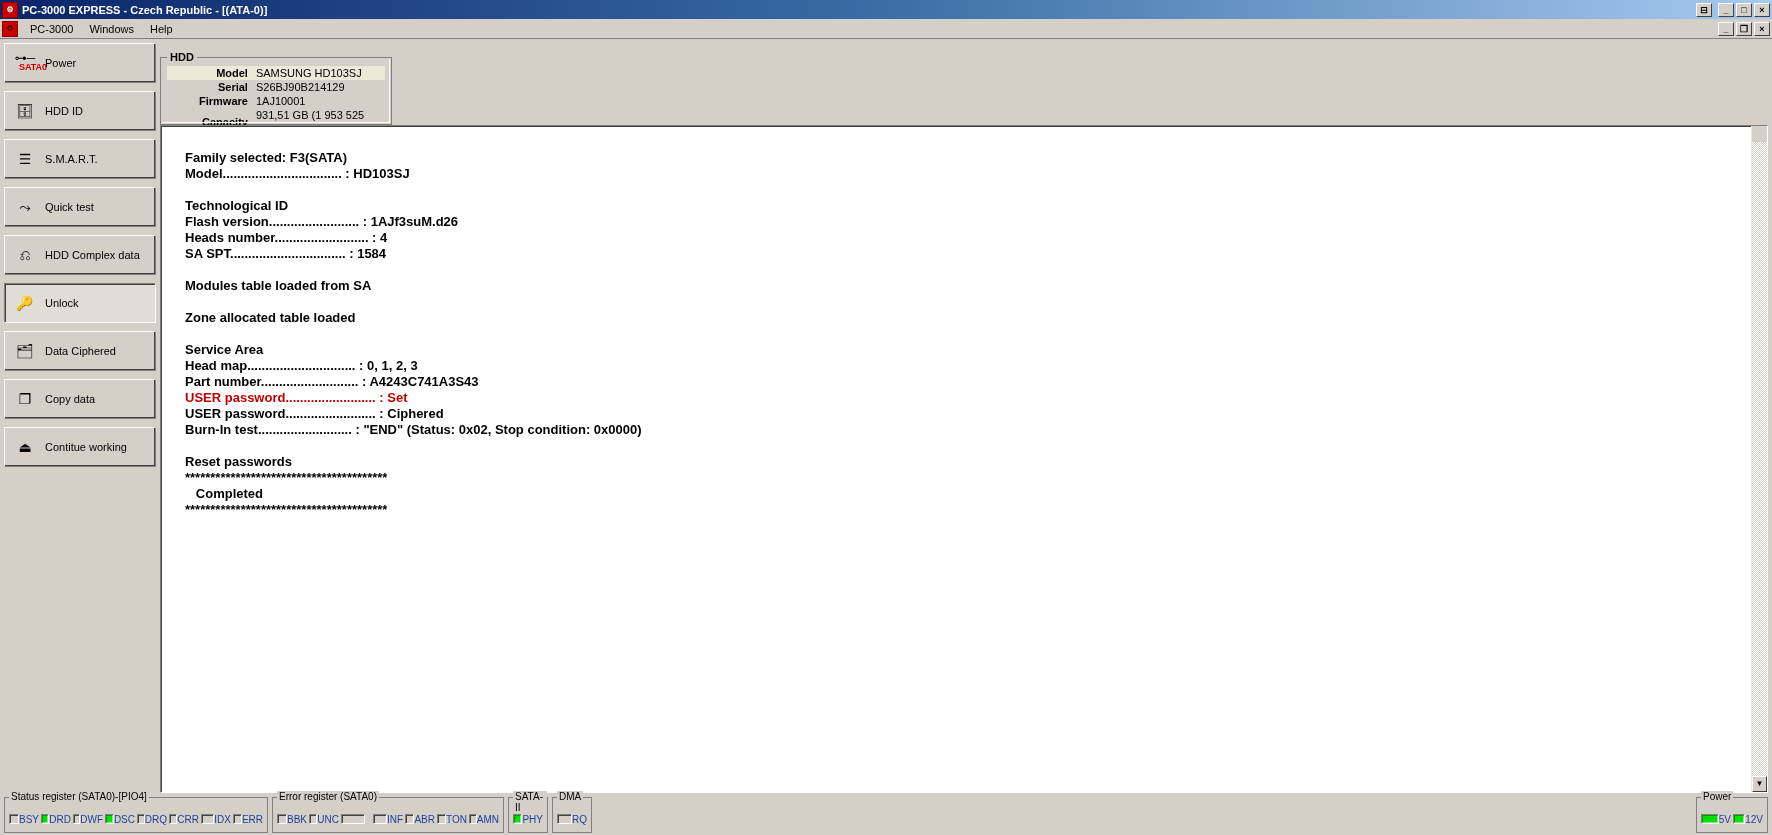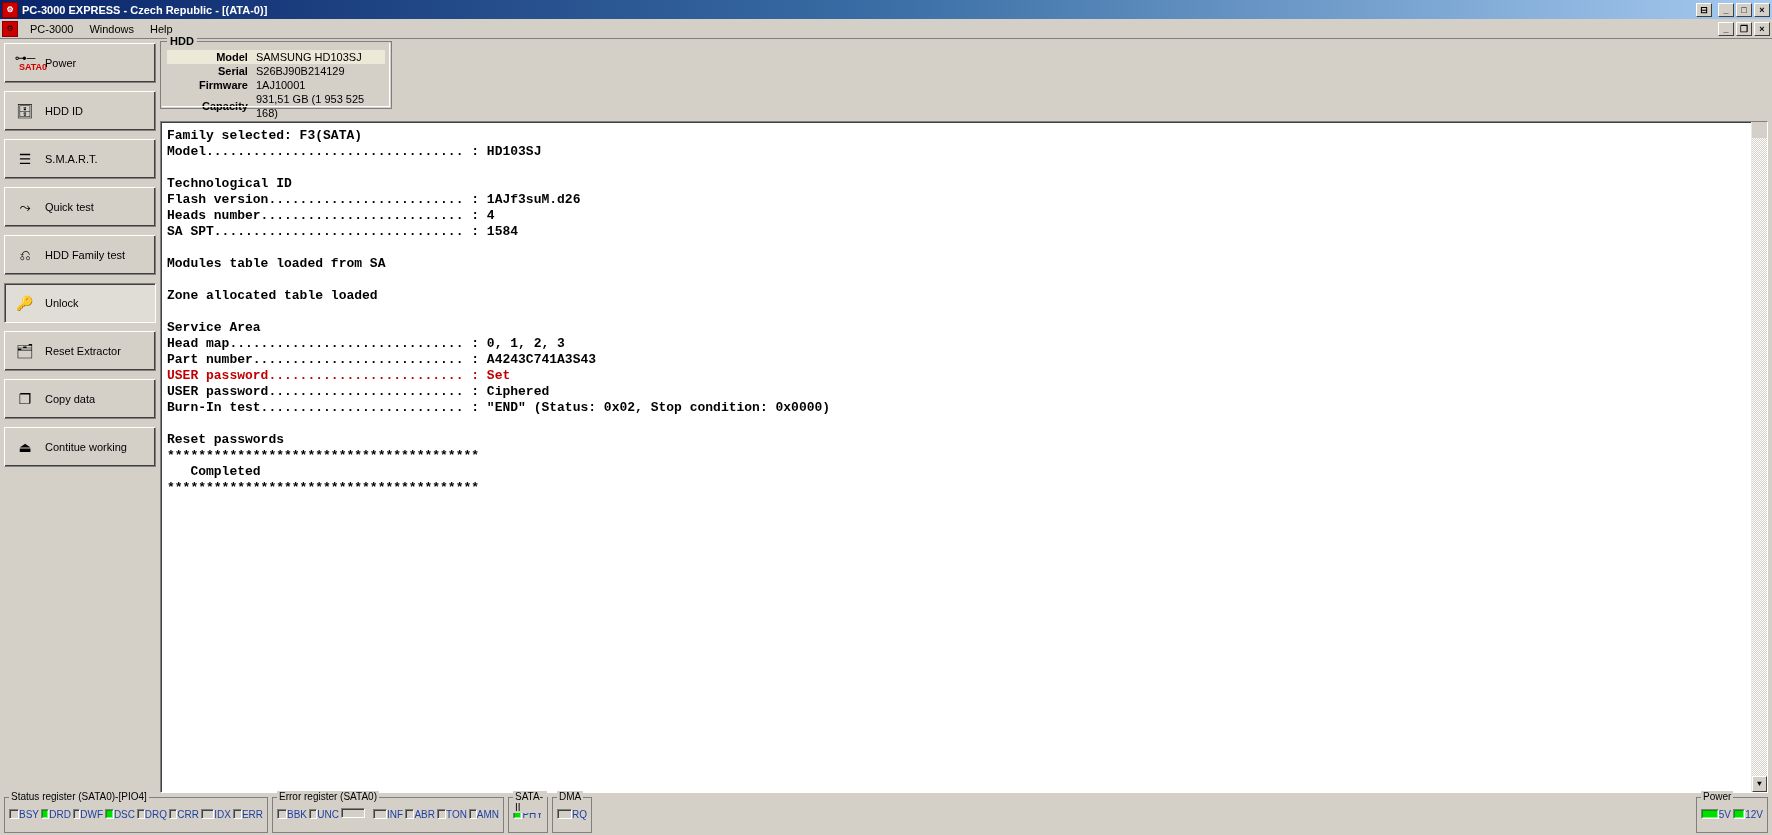--- a/index.html
+++ b/index.html
@@ -16,47 +16,47 @@
 .menubar .spacer { flex: 1; }
 .menubar .mdi-btn { width: 16px; height: 14px; background: #d4d0c8; border: 1px solid #fff; border-right-color:#404040; border-bottom-color:#404040; color:#000; margin-left:2px;display:inline-flex;align-items:center;justify-content:center;font-size:9px;font-weight:bold;font-family:Arial;}
 
 .workspace { display: flex; height: calc(835px - 19px - 20px - 40px); }
 .sidebar { width: 160px; padding: 4px; display: flex; flex-direction: column; gap: 8px; }
 .side-btn { height: 40px; border: 1px solid #fff; border-right-color:#808080; border-bottom-color:#808080; box-shadow: inset -1px -1px 0 #404040, inset 1px 1px 0 #d4d0c8; background: #d4d0c8; display: flex; align-items: center; padding: 0 8px; cursor: default; gap: 8px; }
 .side-btn.active { border: 1px solid #808080; border-right-color:#fff; border-bottom-color:#fff; box-shadow: inset 1px 1px 0 #404040; background: #e0ddd6; }
 .side-btn .icon { width: 24px; height: 20px; display:inline-flex; align-items:center; justify-content:center; font-size:14px;}
 
 .main-area { flex: 1; display: flex; flex-direction: column; padding: 2px 4px 2px 0; }
-.top-panels { display: flex; gap: 4px; height: 68px; }
+.top-panels { display: flex; gap: 4px; height: 68px; margin-top: 16px; }
 .gbox { border: 1px solid #808080; position: relative; padding: 8px 6px 4px 6px; }
 .gbox::after { content:""; position:absolute; inset:1px; border:1px solid #fff; pointer-events:none; border-top:none; border-left:none;}
 .gbox::before { content:""; position:absolute; inset:0; border:1px solid #fff; border-right:none;border-bottom:none; pointer-events:none; margin:1px 0 0 1px; opacity:0;}
 .gbox .legend { position: absolute; top: -7px; left: 6px; background: #d4d0c8; padding: 0 3px; font-weight: bold; }
 
 .hdd-box { width: 232px; }
 .hdd-box table { width: 100%; border-collapse: collapse; font-size: 11px; }
 .hdd-box td { padding: 0 4px; line-height: 14px; }
 .hdd-box td.k { text-align: right; font-weight: bold; width: 60px; padding-left: 32px; }
 .hdd-box tr.hl td { background: #ece9d8; }
 
 .spin-box { flex: 1; }
 .progress-outer { margin-top: 2px; height: 16px; border: 1px solid #808080; border-right-color:#fff; border-bottom-color:#fff; background: #d4d0c8; position:relative; }
 .progress-outer::after{content:"";position:absolute;inset:0;border:1px solid #404040;border-right-color:#d4d0c8;border-bottom-color:#d4d0c8;margin:0;}
 
-.console { flex: 1; margin-top: 12px; background: #fff; border: 1px solid #808080; border-right-color:#fff;border-bottom-color:#fff; box-shadow: inset 1px 1px 0 #404040; padding: 6px; font-family: Liberation Mono, monospace; font-size: 13px; line-height: 16px; white-space: pre; overflow: auto; color: #000; position:relative;}
+.console { flex: 1; margin-top: 0; background: #fff; border: 1px solid #808080; border-right-color:#fff;border-bottom-color:#fff; box-shadow: inset 1px 1px 0 #404040; padding: 24px; font-family: Liberation Sans, sans-serif; font-size: 13px; line-height: 16px; white-space: pre; overflow: auto; color: #000; position:relative;}
 .console .red { color: #c00000; }
 .console .bold { font-weight: bold; }
 
 .vscroll { position:absolute; right:0; top:0; bottom:0; width:16px; background:#d4d0c8; border-left:1px solid #e8e8e8;}
 .vscroll .sbtn { height:16px; background:#d4d0c8; border:1px solid #fff;border-right-color:#404040;border-bottom-color:#404040; display:flex;align-items:center;justify-content:center;font-size:8px;}
 .vscroll .track { position:absolute; top:16px; bottom:16px; left:0; right:0; background: repeating-conic-gradient(#d4d0c8 0 25%, #fff 0 50%) 0 0/2px 2px;}
 .vscroll .bot { position:absolute; bottom:0; left:0; right:0;}
 
 .statusbar { height: 40px; display: flex; padding: 0 4px 2px 4px; gap: 4px; align-items:flex-end;}
-.sgroup { border: 1px solid #808080; position: relative; padding: 10px 4px 2px 4px; height: 36px; display: flex; gap: 2px; align-items:flex-start;}
+.sgroup { border: 1px solid #808080; position: relative; padding: 10px 4px 2px 4px; height: 36px; display: flex; gap: 2px; align-items:center;}
 .sgroup .legend { position: absolute; top: -7px; left: 4px; background: #d4d0c8; padding: 0 2px; font-size: 10px; }
 .led-block { display: flex; flex-direction: row; align-items: center; width: 30px; }
 .led { width: 24px; height: 10px; border: 1px solid #808080; border-right-color:#fff;border-bottom-color:#fff; background: #d4d0c8; box-shadow: inset 1px 1px 0 #404040;}
 .led.green { background: #00e000; box-shadow: inset 1px 1px 0 rgba(0,0,0,.3), inset -1px -1px 0 rgba(255,255,255,.5);}
 .led-label { font-size: 10px; color: #2040a0; margin-top: 1px; }
 .statusbar .flex { flex: 1; }
 
 .sata0-label { color:#c00; font-weight:bold; font-size:9px;padding-left:16px;}
 </style>
 </head>
@@ -102,29 +102,29 @@
     <div class="side-btn">
       <span class="icon">☰</span>
       <span>S.M.A.R.T.</span>
     </div>
     <div class="side-btn">
       <span class="icon">⤳</span>
       <span>Quick test</span>
     </div>
     <div class="side-btn">
       <span class="icon">⎌</span>
-      <span>HDD Family test</span>
+      <span>HDD Complex data</span>
     </div>
     <div class="side-btn active">
       <span class="icon" style="color:#cc9900">🔑</span>
       <span>Unlock</span>
     </div>
     <div class="side-btn">
       <span class="icon">🗂</span>
-      <span>Reset Extractor</span>
+      <span>Data Ciphered</span>
     </div>
     <div class="side-btn">
       <span class="icon">❐</span>
       <span>Copy data</span>
     </div>
     <div class="side-btn">
       <span class="icon">⏏</span>
       <span>Contitue working</span>
     </div>
   </div>

